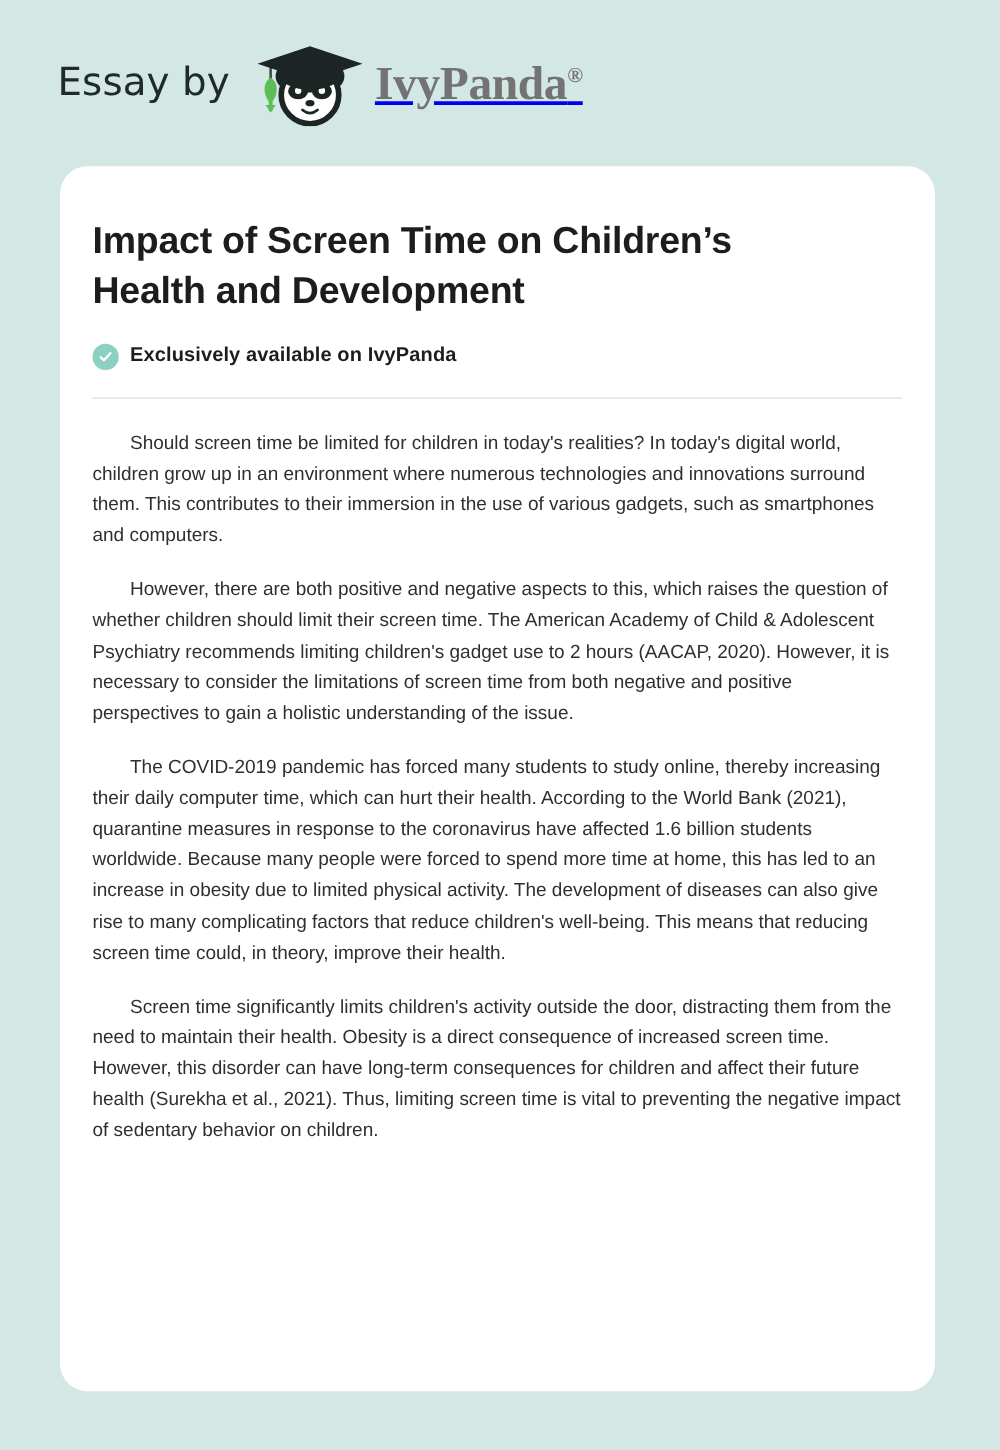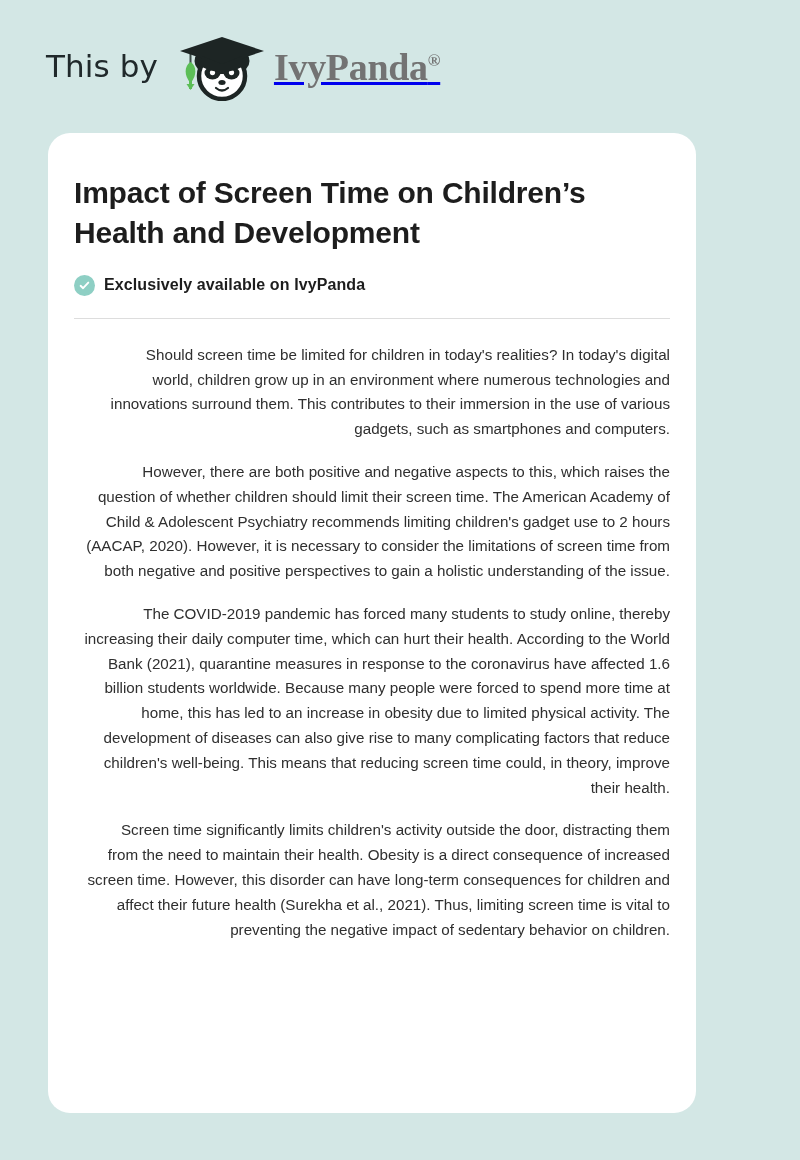--- a/index.html
+++ b/index.html
@@ -58,21 +58,21 @@
     vertical-align: super;
     font-weight: 700;
     line-height: 1;
   }
 
   
   .paper-card {
     position: absolute;
     left: 48px;
     top: 133px;
-    width: 648px;
+    width: 700px;
     height: 980px;
     background: #ffffff;
     border-radius: 22px;
     box-sizing: border-box;
     padding: 40px 26px 0 26px;
     overflow: hidden;
   }
 
   .doc-title {
     font-family: "Liberation Sans", sans-serif;
@@ -127,28 +127,28 @@
   }
   .section-heading.h2-wide { font-size: 27px; margin-top: 26px; }
 
   .body-paragraph {
     font-family: "Liberation Sans", sans-serif;
     font-size: 15.2px;
     line-height: 24.8px;
     color: #2f2f2f;
     margin: 0 0 18px 0;
     text-indent: 30px;
-    text-align: right;
+    text-align: left;
   }
 </style>
 </head>
 <body>
 
 <div class="brand-header">
-  <span class="brand-essay-by">This by</span>
+  <span class="brand-essay-by">Essay by</span>
 
   <a class="brand-logo-lockup" href="#">
     <span class="panda-mark-wrap">
       <svg class="panda-mark" viewBox="0 0 100 68" xmlns="http://www.w3.org/2000/svg" aria-hidden="true">
 
         <rect x="17.5" y="15" width="2" height="17" fill="#3a4a46"></rect>
         <path d="M18.5 29 C12 33 12 43 18.5 50 C25 43 25 33 18.5 29 Z" fill="#5cbe57"></path>
         <path d="M18.5 46 L18.5 56" stroke="#5cbe57" stroke-width="3" fill="none"></path>
         <path d="M14.5 51 L18.5 57 L22.5 51 Z" fill="#5cbe57"></path>
 

